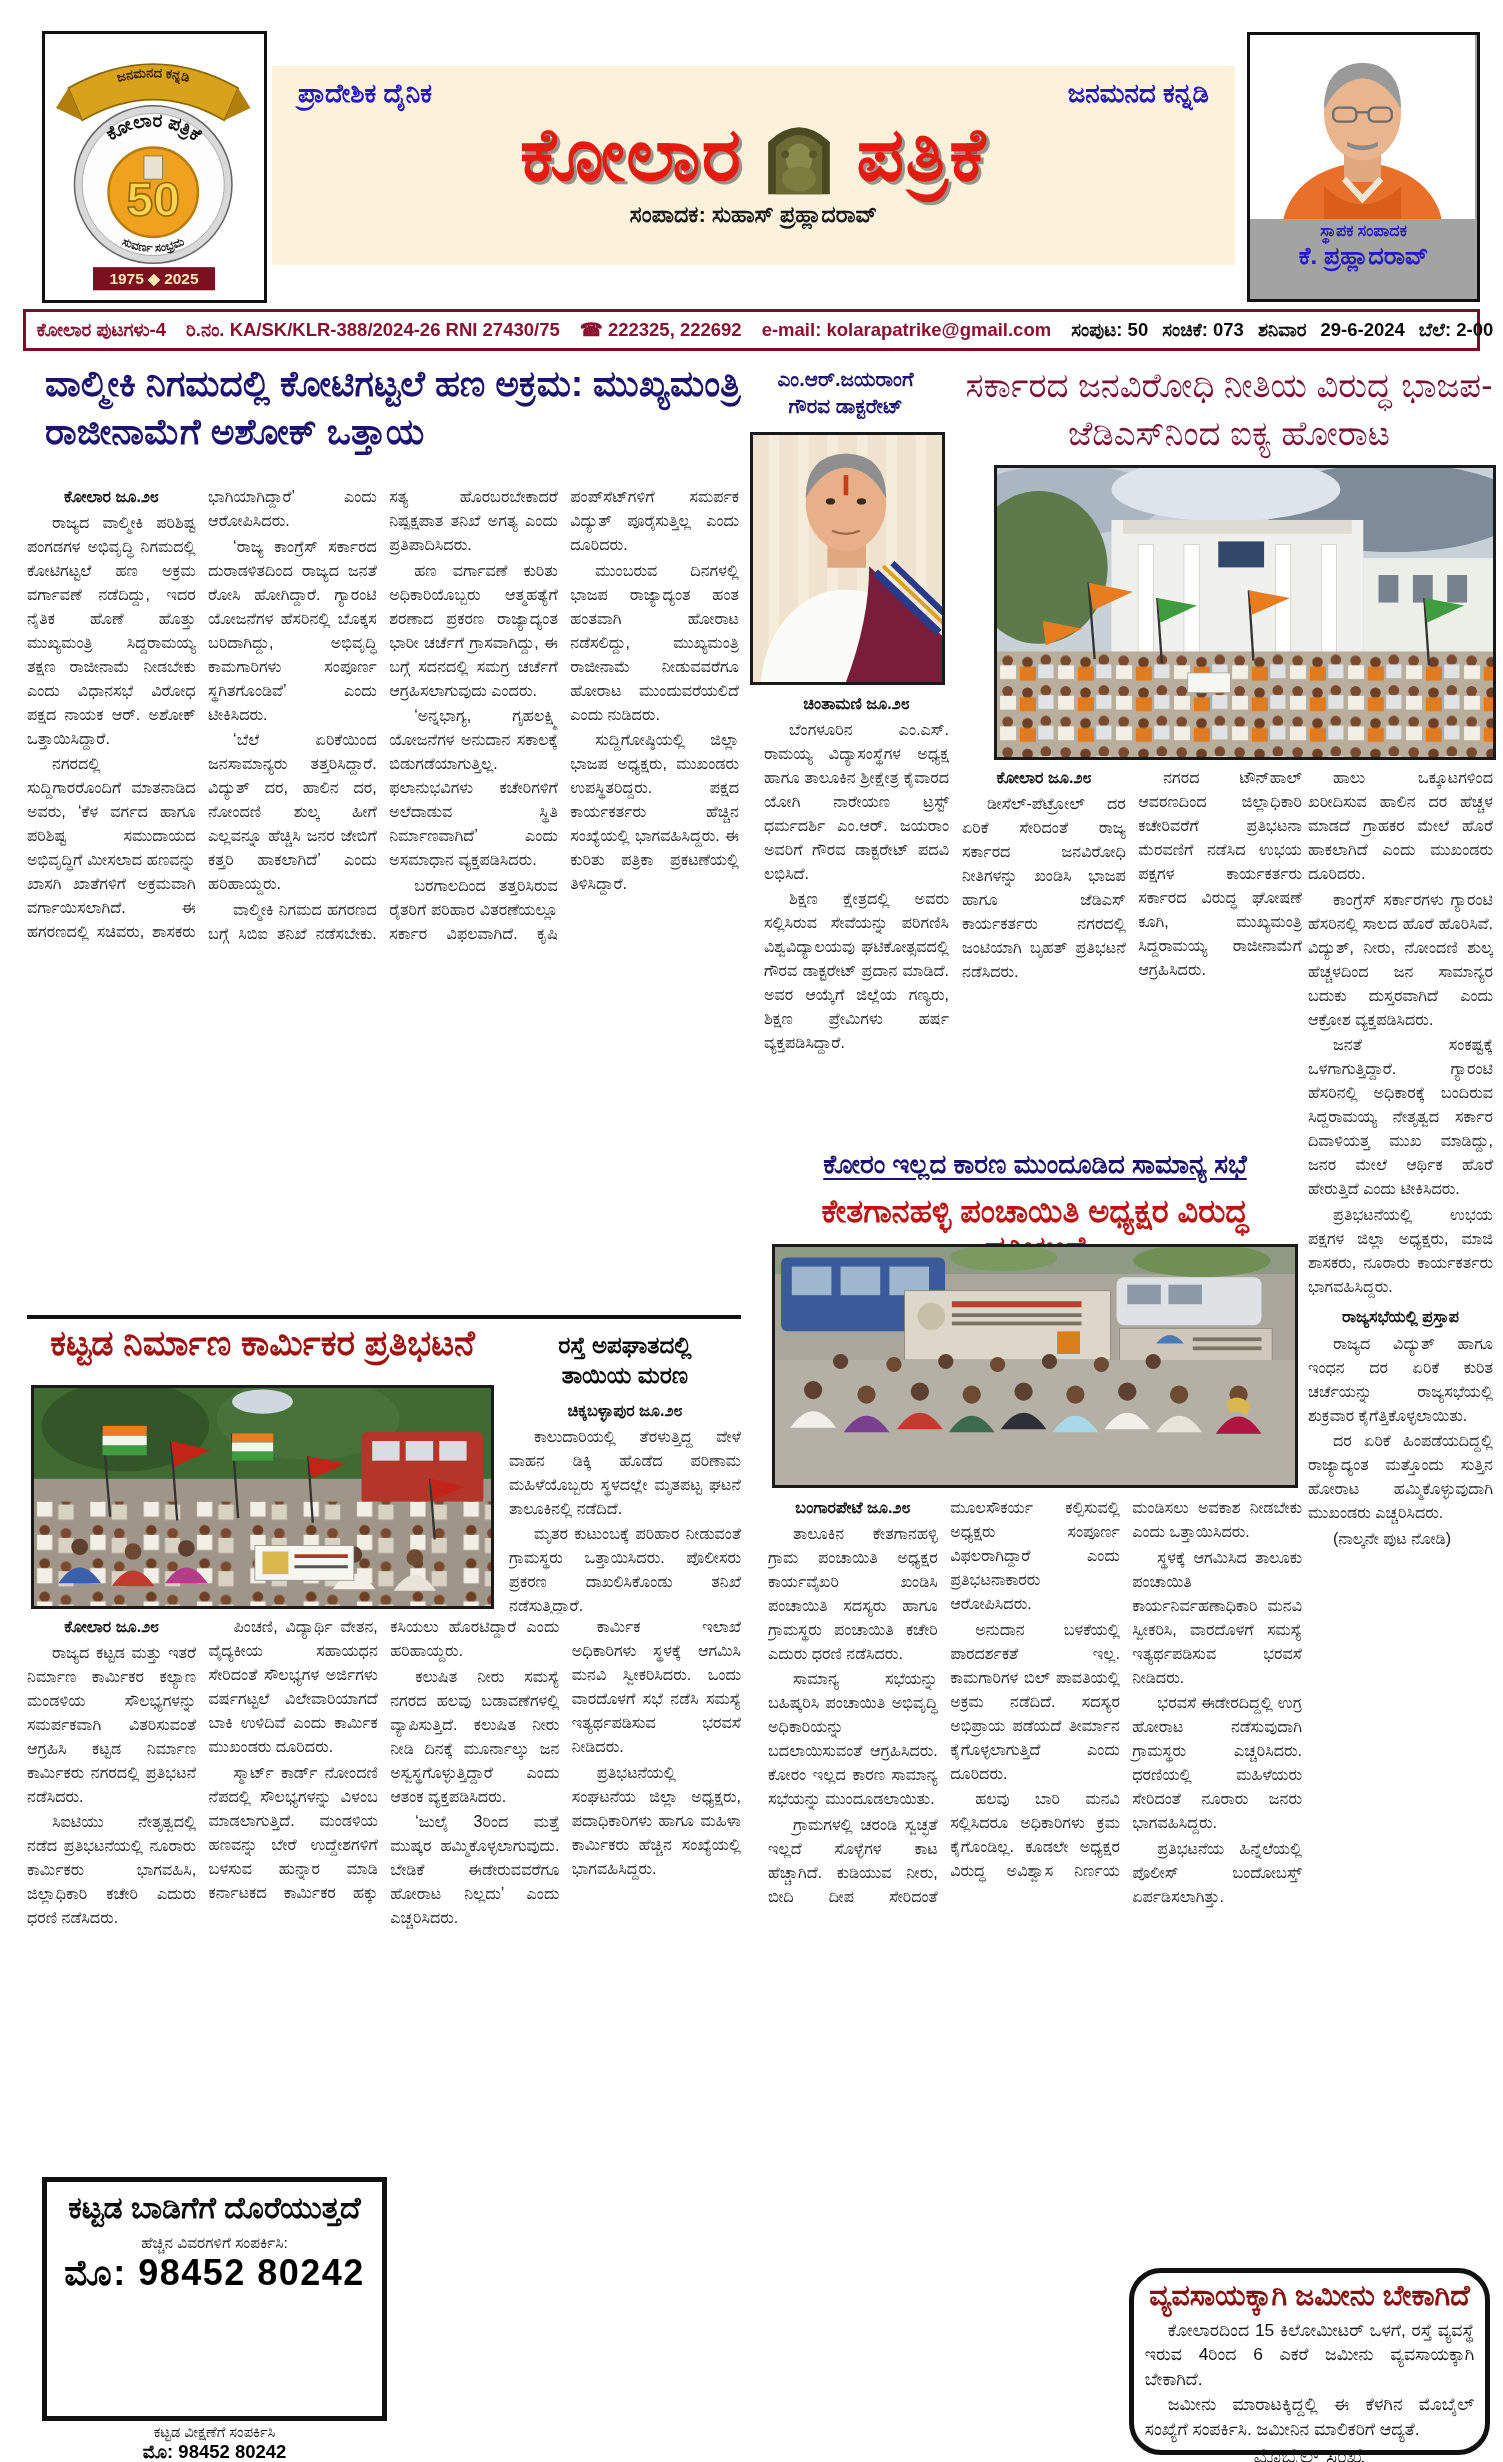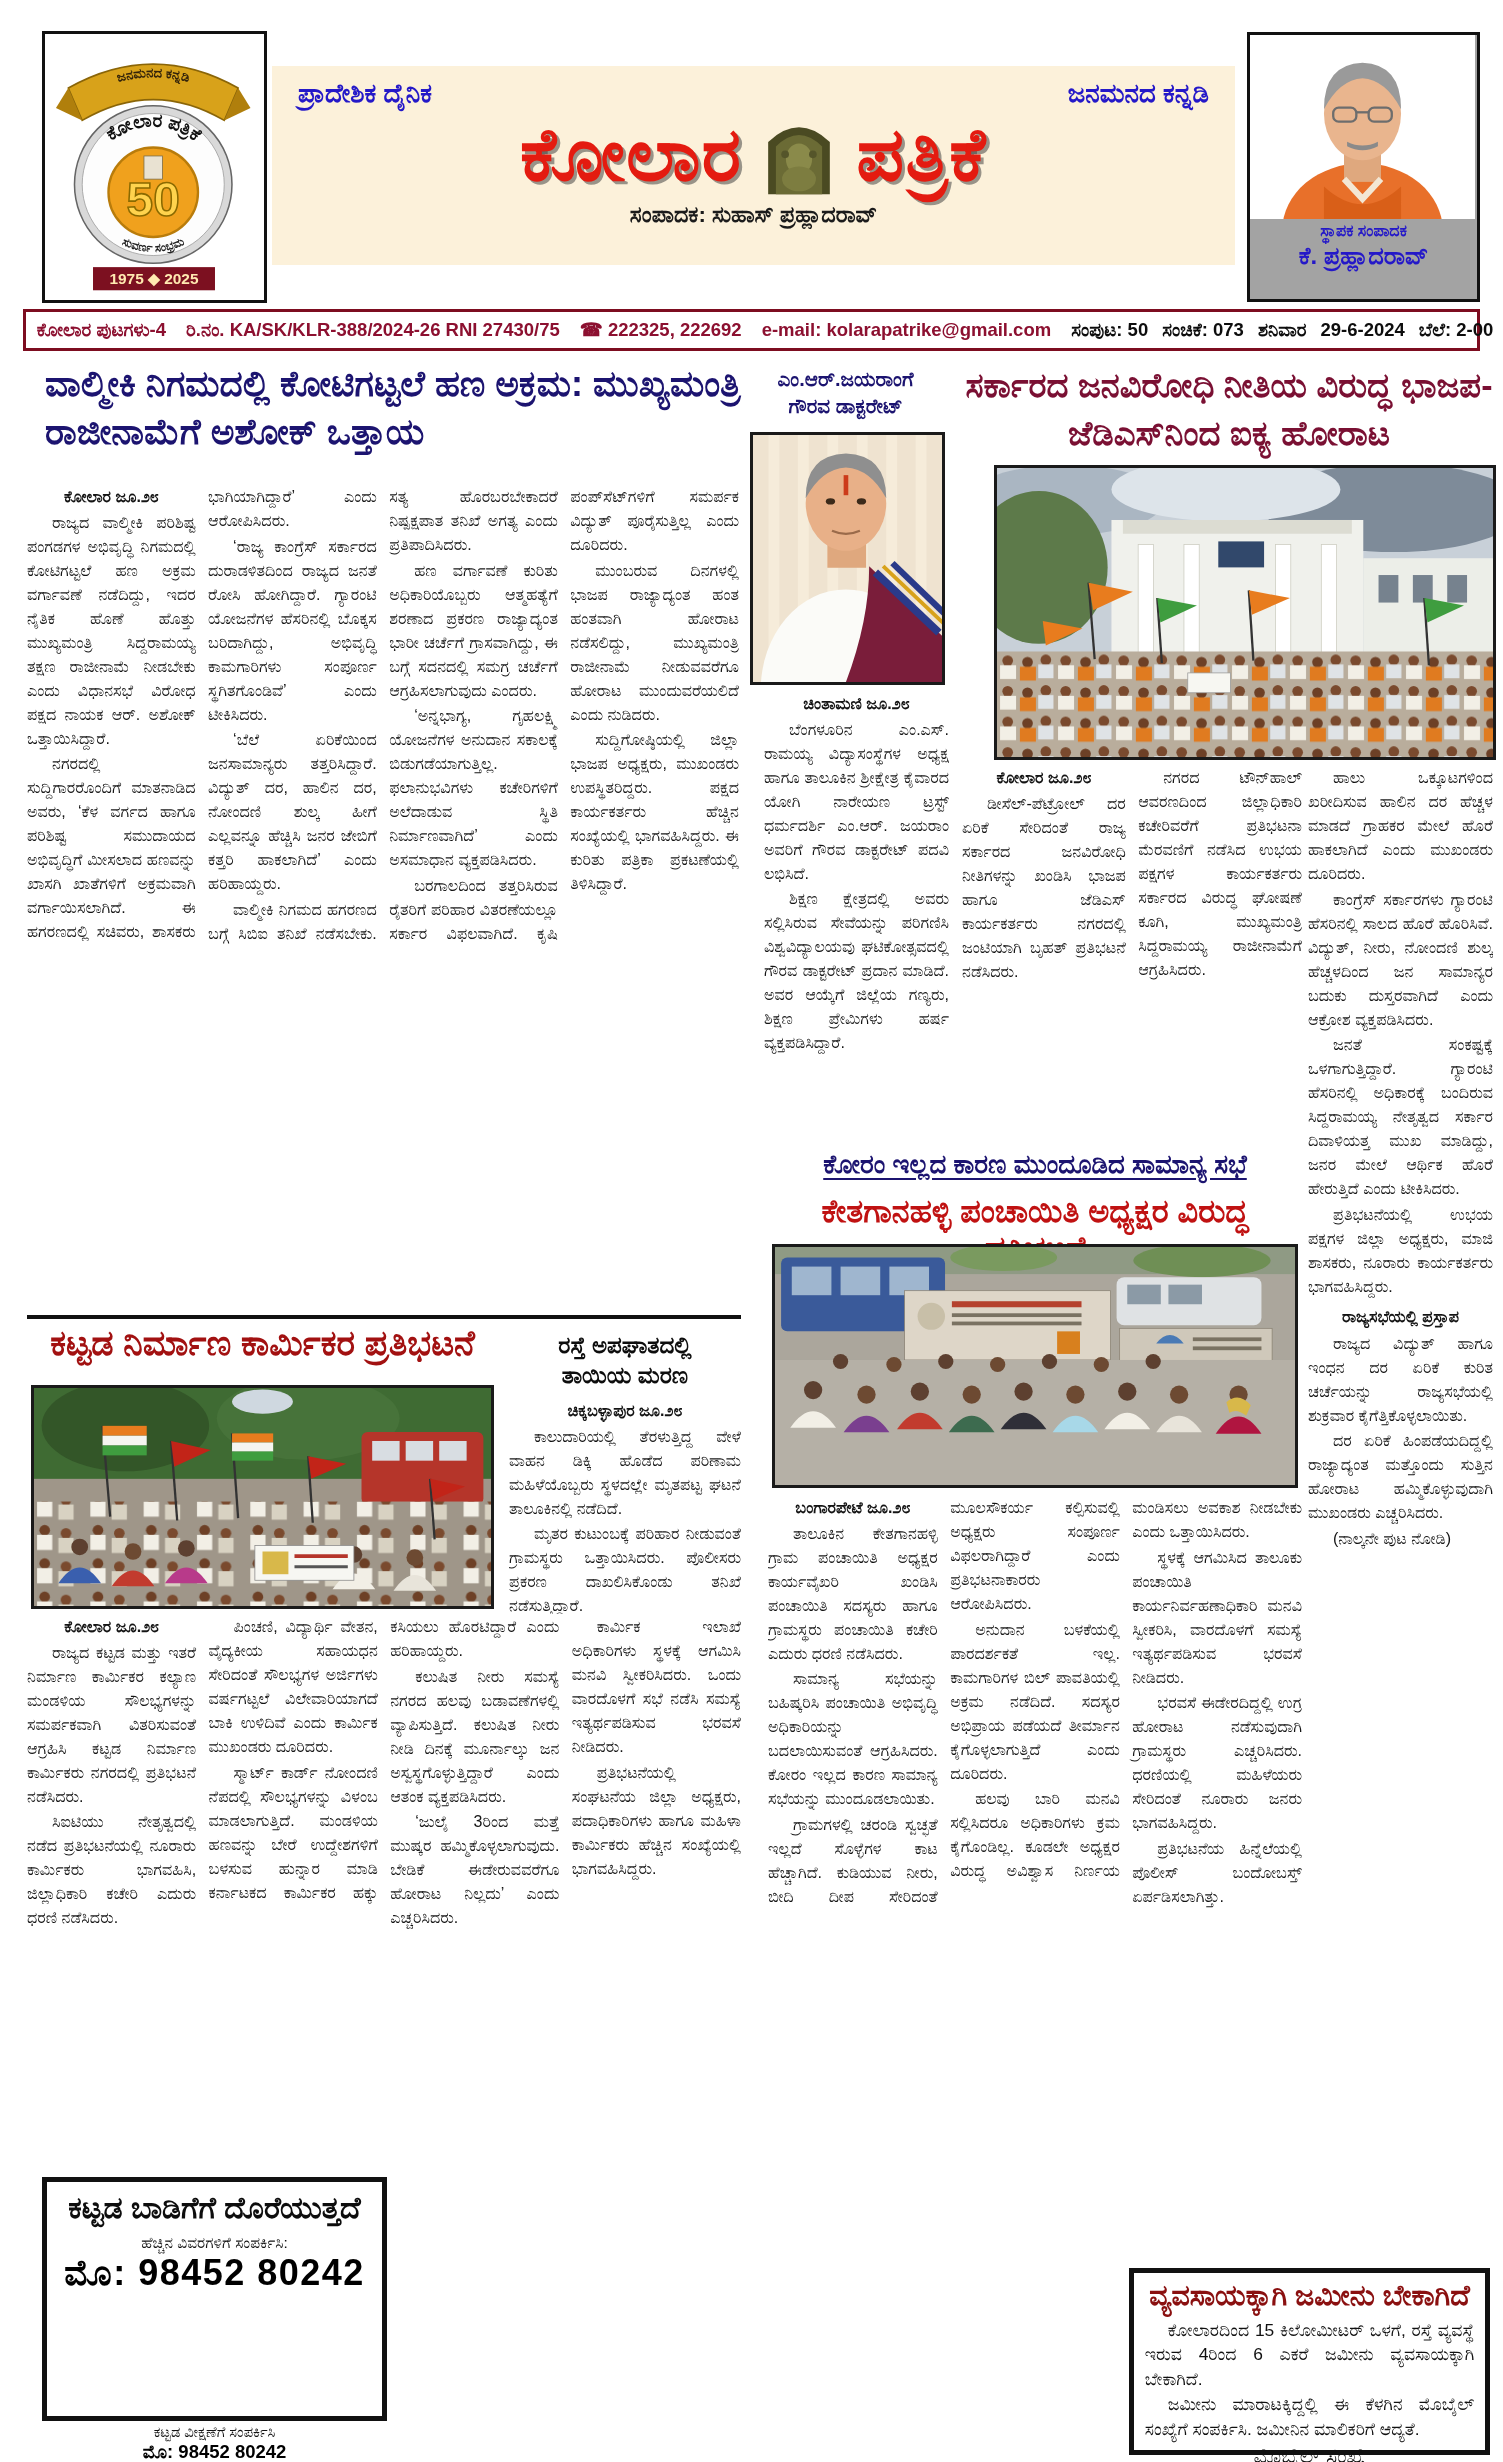--- a/index.html
+++ b/index.html
@@ -32,21 +32,21 @@
   .info-maroon { color:#8c1030; font-weight:bold; font-size:18.5px; }
   .info-black  { color:#0d0d0d; font-weight:bold; font-size:18.5px; }
   .info-right { margin-left:auto; display:flex; gap:14px; }
 
   
   .headline-main { left:45px; top:360px; width:712px; font-size:36px; line-height:1.32; font-weight:bold;
                    color:#1c1470; }
   .doc-head { left:743px; top:366px; width:205px; text-align:center; font-size:20px; line-height:1.35;
               font-weight:bold; color:#1c1470; }
   .headline-right { left:962px; top:361px; width:534px; text-align:center; font-size:34px; line-height:1.42;
-                    font-weight:bold; color:#7a1033; }
+                    font-weight:normal; color:#7a1033; }
   .kicker { left:768px; top:1149px; width:534px; text-align:center; font-size:26px; font-weight:bold;
             color:#1c1470; text-decoration:underline; text-underline-offset:5.4px; }
   .headline-ketagana { left:768px; top:1193px; width:534px; text-align:center; font-size:32px; font-weight:bold;
                        color:#c01212; }
   .headline-workers { left:27px; top:1323px; width:471px; text-align:center; font-size:35px; font-weight:bold;
                       color:#a21111; }
   .accident-head { left:509px; top:1331px; width:232px; text-align:center; font-size:23px; line-height:1.3;
                    font-weight:bold; color:#0d0d0d; }
 
   
@@ -75,21 +75,21 @@
   
   .ad { background:#fff; border:5.4px solid #111; z-index:6; text-align:center; }
   .ad-building { left:42px; top:2177px; width:345px; height:244px; padding:9.3px 14px; }
   .ad-title { font-size:30px; font-weight:bold; color:#0d0d0d; margin-bottom:7.7px; }
   .ad-body { font-size:18.5px; line-height:1.42; text-align:justify; text-indent:23px; color:#111; }
   .ad-contact { font-size:15.4px; margin-top:6.2px; color:#111; }
   .ad-phone { font-size:36px; font-weight:bold; letter-spacing:1.5px; color:#000; }
   .ad-note { left:42px; top:2424px; width:345px; text-align:center; z-index:6; background:#fff; }
   .ad-note .n1 { font-size:14.7px; color:#111; }
   .ad-note .n2 { font-size:18.5px; font-weight:bold; color:#000; }
-  .ad-land { left:1129px; top:2268px; width:361px; height:187px; padding:6.2px 10.8px; }
+  .ad-land { left:1129px; top:2268px; width:361px; height:187px; padding:6.2px 10.8px;border-radius:32px; }
   .ad-land .ad-title { font-size:28.6px; color:#8a1010; margin-bottom:4.6px; }
   .ad-land .ad-body { font-size:17.4px; }
   .ad-mobile-label { font-size:21px; margin-top:3.1px; color:#111; }
   .ad-phones { font-size:33px; font-weight:bold; color:#000; letter-spacing:0.8px; }
 </style>
 </head>
 <body>
 
 <div id="page">
 

